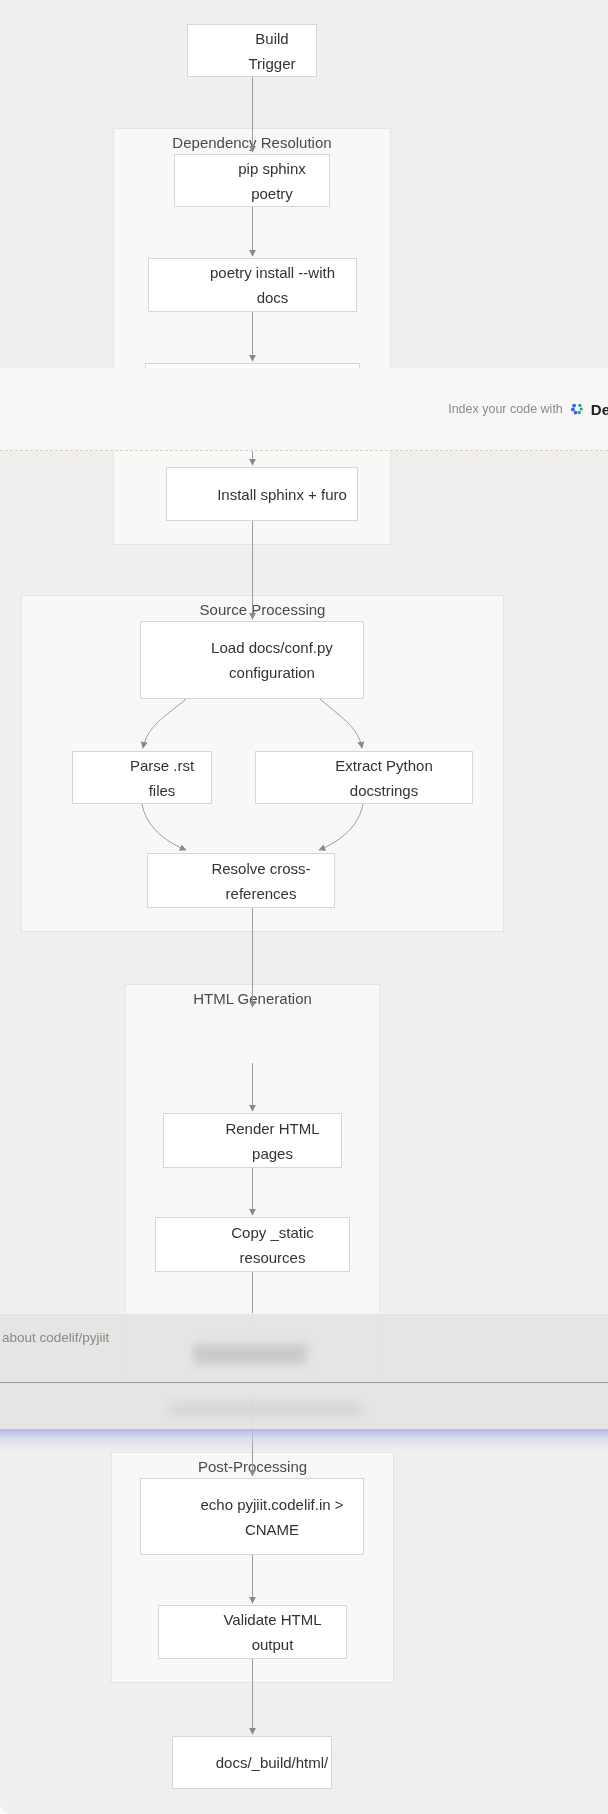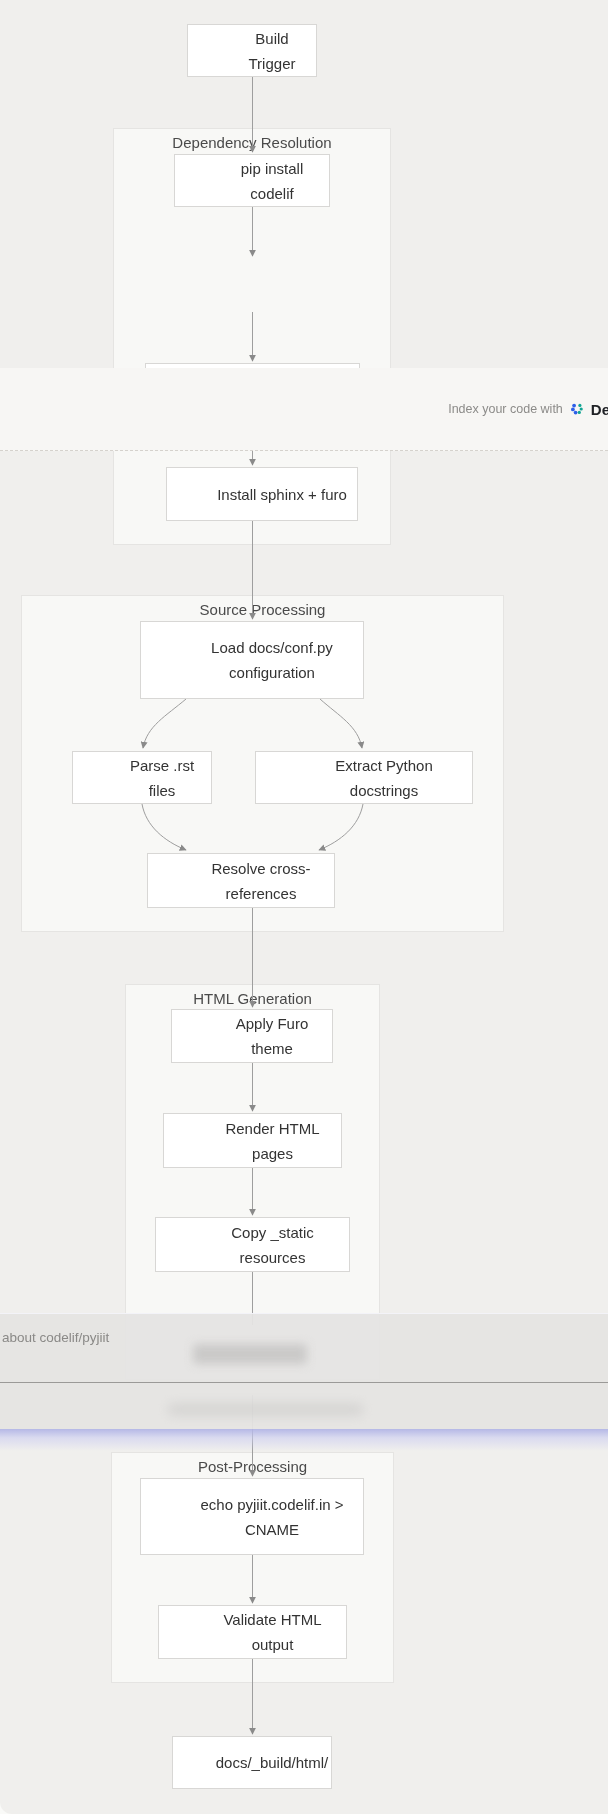--- a/index.html
+++ b/index.html
@@ -96,23 +96,26 @@
         <path d="M252.5 1555 L252.5 1603" marker-end="url(#ah)"></path>
         <path d="M252.5 1659 L252.5 1734" marker-end="url(#ah)"></path>
       </g>
     </svg>
 
     <div class="node" style="left:187px; top:24px; width:130px; height:53px;">
       <span class="inner">Build Trigger</span>
     </div>
 
     <div class="node" style="left:174px; top:154px; width:156px; height:53px;">
-      <span class="inner">pip install codelif</span>
+      <span class="inner">pip sphinx poetry</span>
     </div>
 
+    <div class="node" style="left:148px; top:258px; width:209px; height:54px;">
+      <span class="inner">poetry install --with docs</span>
+    </div>
 
     <div class="node" style="left:145px; top:363px; width:215px; height:54px;"></div>
 
     <div class="node" style="left:166px; top:467px; width:192px; height:54px;">
       <span class="inner">Install sphinx + furo</span>
     </div>
 
     <div class="node wrap" style="left:140px; top:621px; width:224px; height:78px;">
       <span class="inner">Load docs/conf.py configuration</span>
     </div>
@@ -122,23 +125,20 @@
     </div>
 
     <div class="node" style="left:255px; top:751px; width:218px; height:53px;">
       <span class="inner">Extract Python docstrings</span>
     </div>
 
     <div class="node" style="left:147px; top:853px; width:188px; height:55px;">
       <span class="inner">Resolve cross-references</span>
     </div>
 
-    <div class="node" style="left:171px; top:1009px; width:162px; height:54px;">
-      <span class="inner">Apply Furo theme</span>
-    </div>
 
     <div class="node" style="left:163px; top:1113px; width:179px; height:55px;">
       <span class="inner">Render HTML pages</span>
     </div>
 
     <div class="node" style="left:155px; top:1217px; width:195px; height:55px;">
       <span class="inner">Copy _static resources</span>
     </div>
 
     <div class="node wrap" style="left:140px; top:1478px; width:224px; height:77px;">

